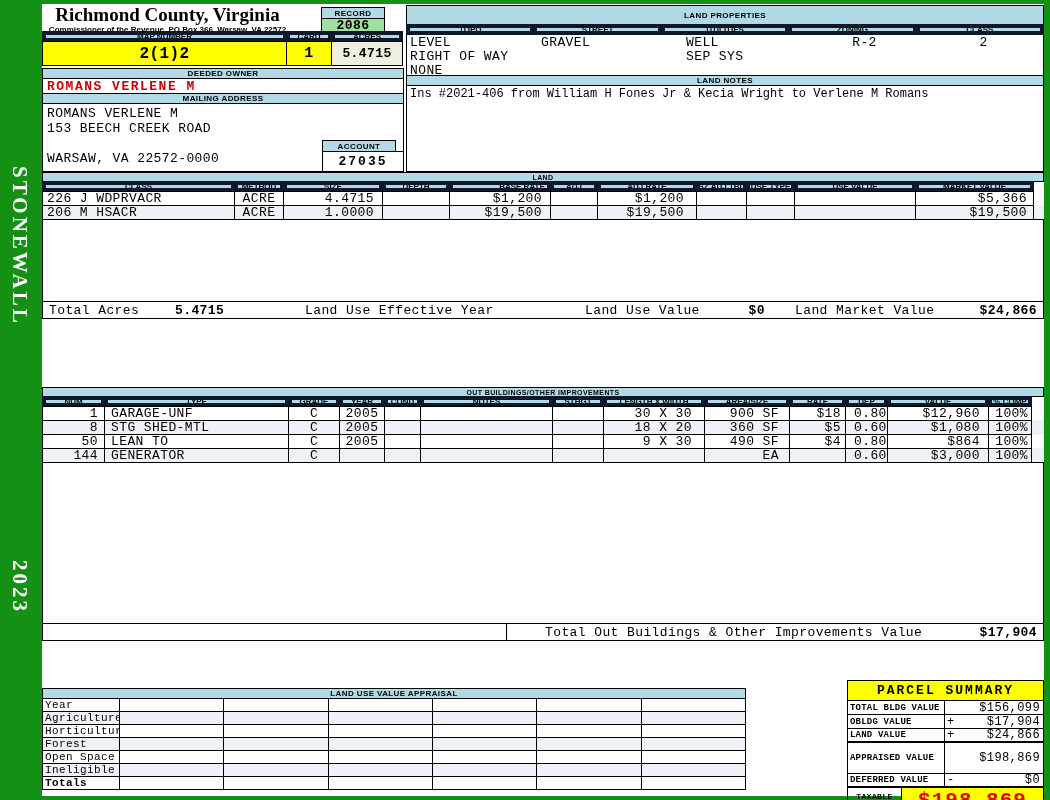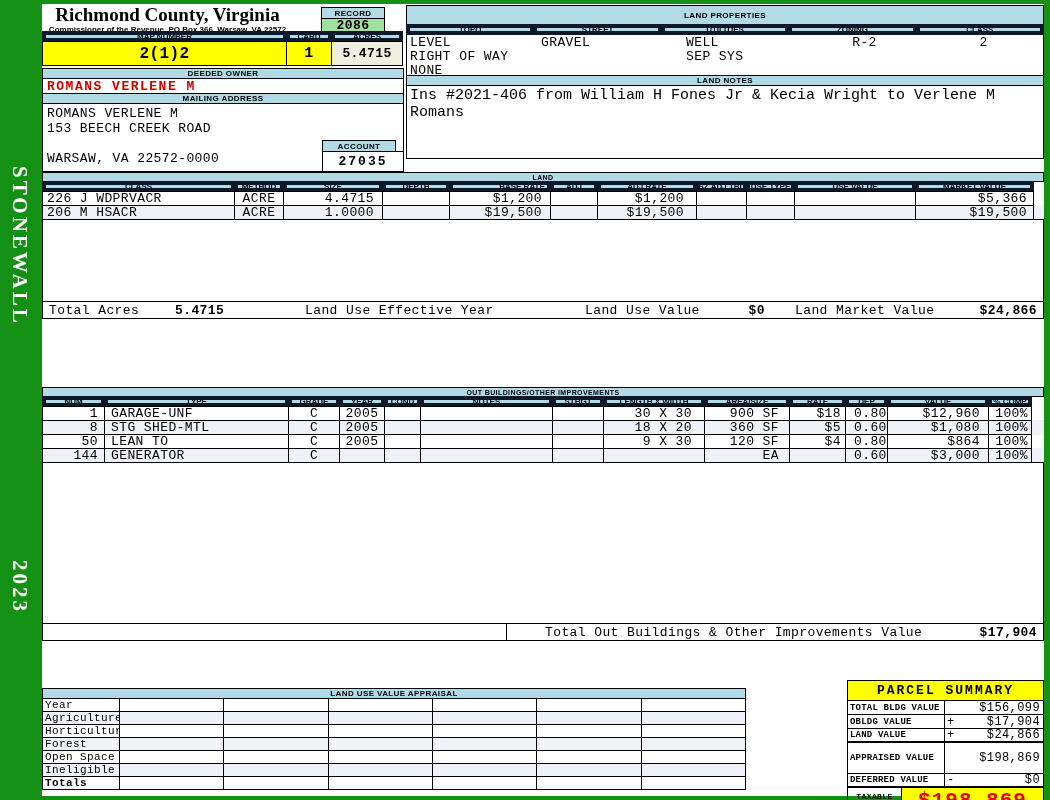--- a/index.html
+++ b/index.html
@@ -98,21 +98,21 @@
         <div>WELL</div>
         <div>SEP SYS</div>
       </div>
       <div class="mono13" style="flex:1;padding-top:1px;text-align:center;line-height:14px;">R-2</div>
       <div class="mono13" style="flex:1;padding-top:1px;text-align:center;line-height:14px;">2</div>
     </div>
   </div>
 
   <div class="abs" style="left:406px;top:75px;width:638px;">
     <div class="bar" style="height:11px;">LAND NOTES</div>
-    <div class="box" style="height:74px;margin-top:-1px;font-size:15px;padding:1px 3px;">Ins #2021-406 from William H Fones Jr &amp; Kecia Wright to Verlene M Romans</div>
+    <div class="box" style="height:87px;margin-top:-1px;font-size:12px;padding:1px 3px;">Ins #2021-406 from William H Fones Jr &amp; Kecia Wright to Verlene M Romans</div>
   </div>
 
   <div class="abs" style="left:42px;top:172px;width:1002px;">
     <div class="bar" style="height:10px;font-size:7px;">LAND</div>
     <div class="row" style="height:11px;margin-top:-1px;">
       <div class="hcell" style="flex:0 0 193px;">CLASS</div>
       <div class="hcell" style="flex:0 0 50px;margin-left:-1px;">METHOD</div>
       <div class="hcell" style="flex:0 0 100px;margin-left:-1px;">SIZE</div>
       <div class="hcell" style="flex:0 0 68px;margin-left:-1px;">DEPTH</div>
       <div class="hcell" style="flex:0 0 102px;margin-left:-1px;padding-left:44px;">BASE RATE</div>
@@ -214,21 +214,21 @@
         </div>
         <div class="row" style="height: 15px; margin-top: -1px;">
           <div class="cell ar" style="flex: 0 0 63px; padding-right: 6px;">50</div>
           <div class="cell al" style="flex: 0 0 185px; margin-left: -1px; padding-left: 6px;">LEAN TO</div>
           <div class="cell ac" style="flex: 0 0 52px; margin-left: -1px;">C</div>
           <div class="cell ac" style="flex: 0 0 46px; margin-left: -1px;">2005</div>
           <div class="cell ac" style="flex: 0 0 37px; margin-left: -1px;"></div>
           <div class="cell al" style="flex: 0 0 133px; margin-left: -1px;"></div>
           <div class="cell ac" style="flex: 0 0 52px; margin-left: -1px;"></div>
           <div class="cell ar" style="flex: 0 0 102px; margin-left: -1px; padding-right: 12px;">9 X 30</div>
-          <div class="cell ar" style="flex: 0 0 86px; margin-left: -1px; padding-right: 10px;">120 SF</div>
+          <div class="cell ar" style="flex: 0 0 86px; margin-left: -1px; padding-right: 10px;">490 SF</div>
           <div class="cell ar" style="flex: 0 0 57px; margin-left: -1px; padding-right: 4px;">$4</div>
           <div class="cell al" style="flex: 0 0 43px; margin-left: -1px; padding-left: 8px;">0.80</div>
           <div class="cell ar" style="flex: 0 0 102px; margin-left: -1px; padding-right: 8px;">$864</div>
           <div class="cell ar" style="flex: 0 0 44px; margin-left: -1px; padding-right: 3px;">100%</div>
         </div>
         <div class="row" style="height: 15px; margin-top: -1px; background: var(--zebra);">
           <div class="cell ar" style="flex: 0 0 63px; padding-right: 6px;">144</div>
           <div class="cell al" style="flex: 0 0 185px; margin-left: -1px; padding-left: 6px;">GENERATOR</div>
           <div class="cell ac" style="flex: 0 0 52px; margin-left: -1px;">C</div>
           <div class="cell ac" style="flex: 0 0 46px; margin-left: -1px;"></div>

